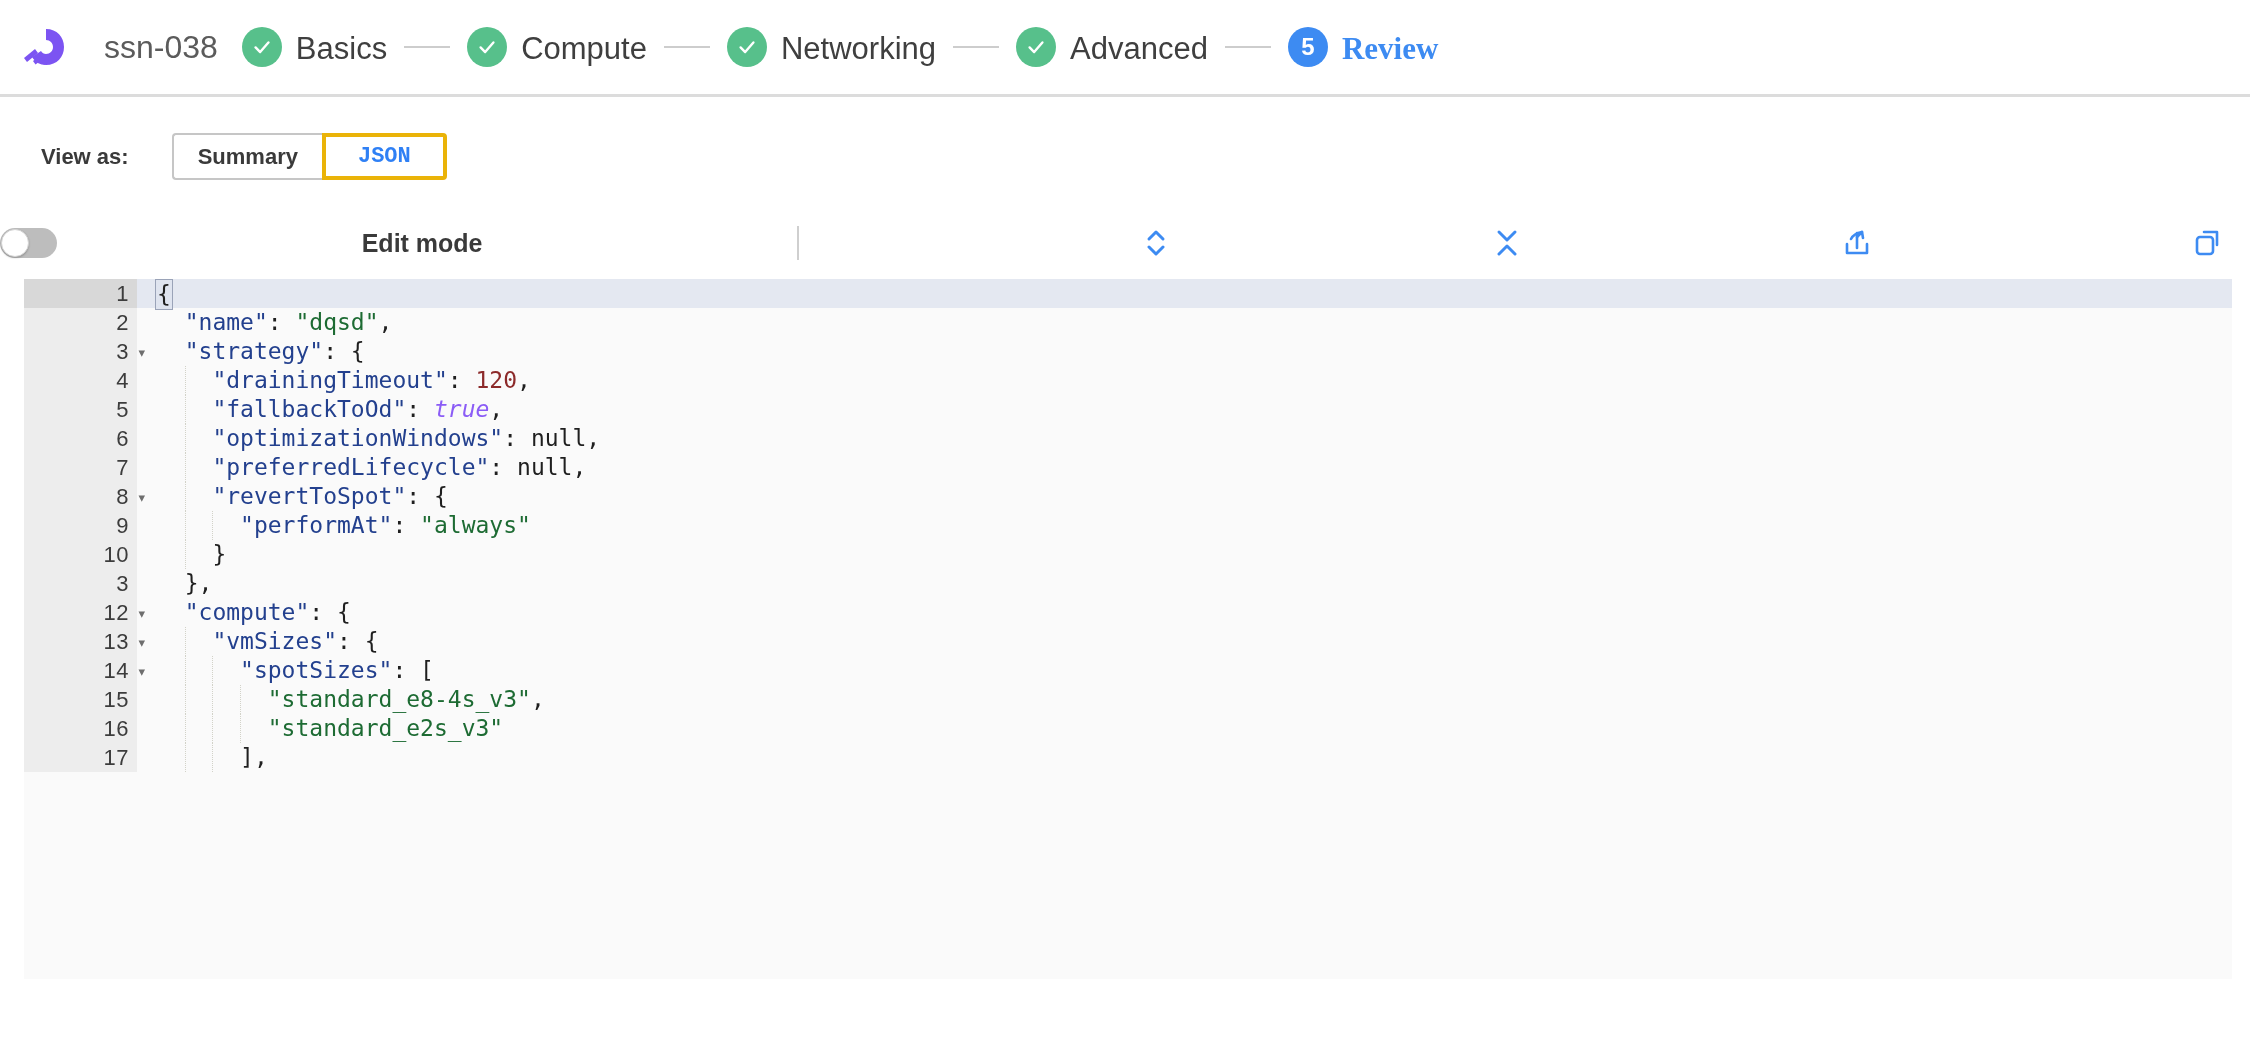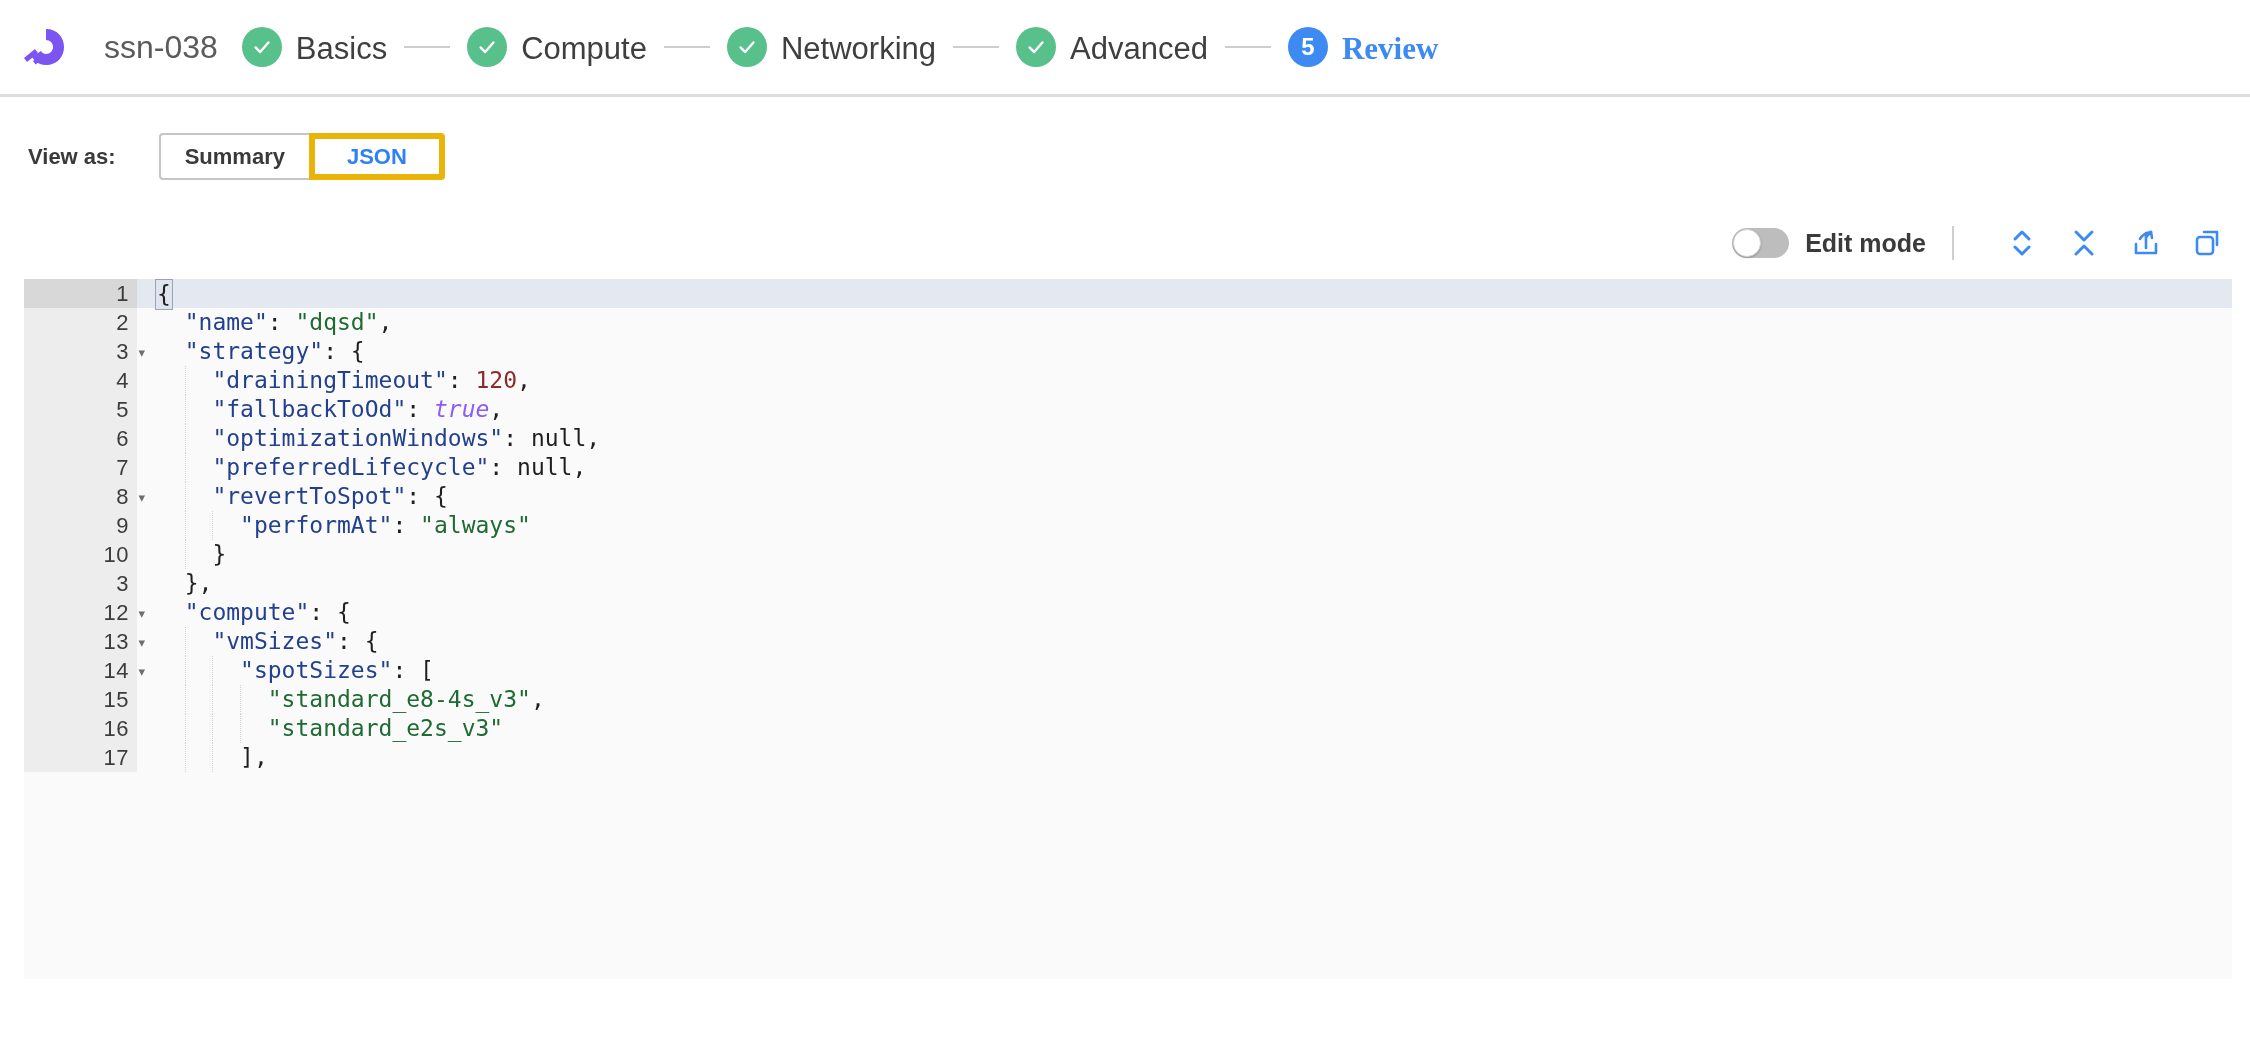--- a/index.html
+++ b/index.html
@@ -103,21 +103,21 @@
     background: #cdcdcd;
     margin: 0 17px;
     flex: 0 0 46px;
   }
 
   
   #viewas-row {
     display: flex;
     align-items: center;
     margin-top: 36px;
-    padding-left: 28px;
+    padding-left: 41px;
     text-align: center;
   }
   #viewas-label {
     font-size: 22px;
     font-weight: bold;
     color: #3a3a3a;
     margin-right: 43px;
   }
   .segmented {
     display: flex;
@@ -136,30 +136,31 @@
   }
   .seg-btn.inactive {
     color: #3a3a3a;
     border: 2px solid #c6c6c6;
     border-right: none;
     border-radius: 4px 0 0 4px;
     padding: 0 24px;
   }
   .seg-btn.active {
     color: #2f80f5;
-    border: 6px solid #eab308;
+    border: 4px solid #eab308;
     border-radius: 0 4px 4px 0;
     padding: 0 32px;
+    font-family: Liberation Mono, monospace;
   }
 
   
   #editor-toolbar {
     display: flex;
     align-items: center;
-    justify-content: flex-end;
+    justify-content: space-between;
     padding-right: 22px;
     margin-top: 40px;
     height: 46px;
   }
   .toggle {
     width: 57px; height: 30px;
     border-radius: 15px;
     background: #bdbdbd;
     position: relative;
     flex: 0 0 57px;

